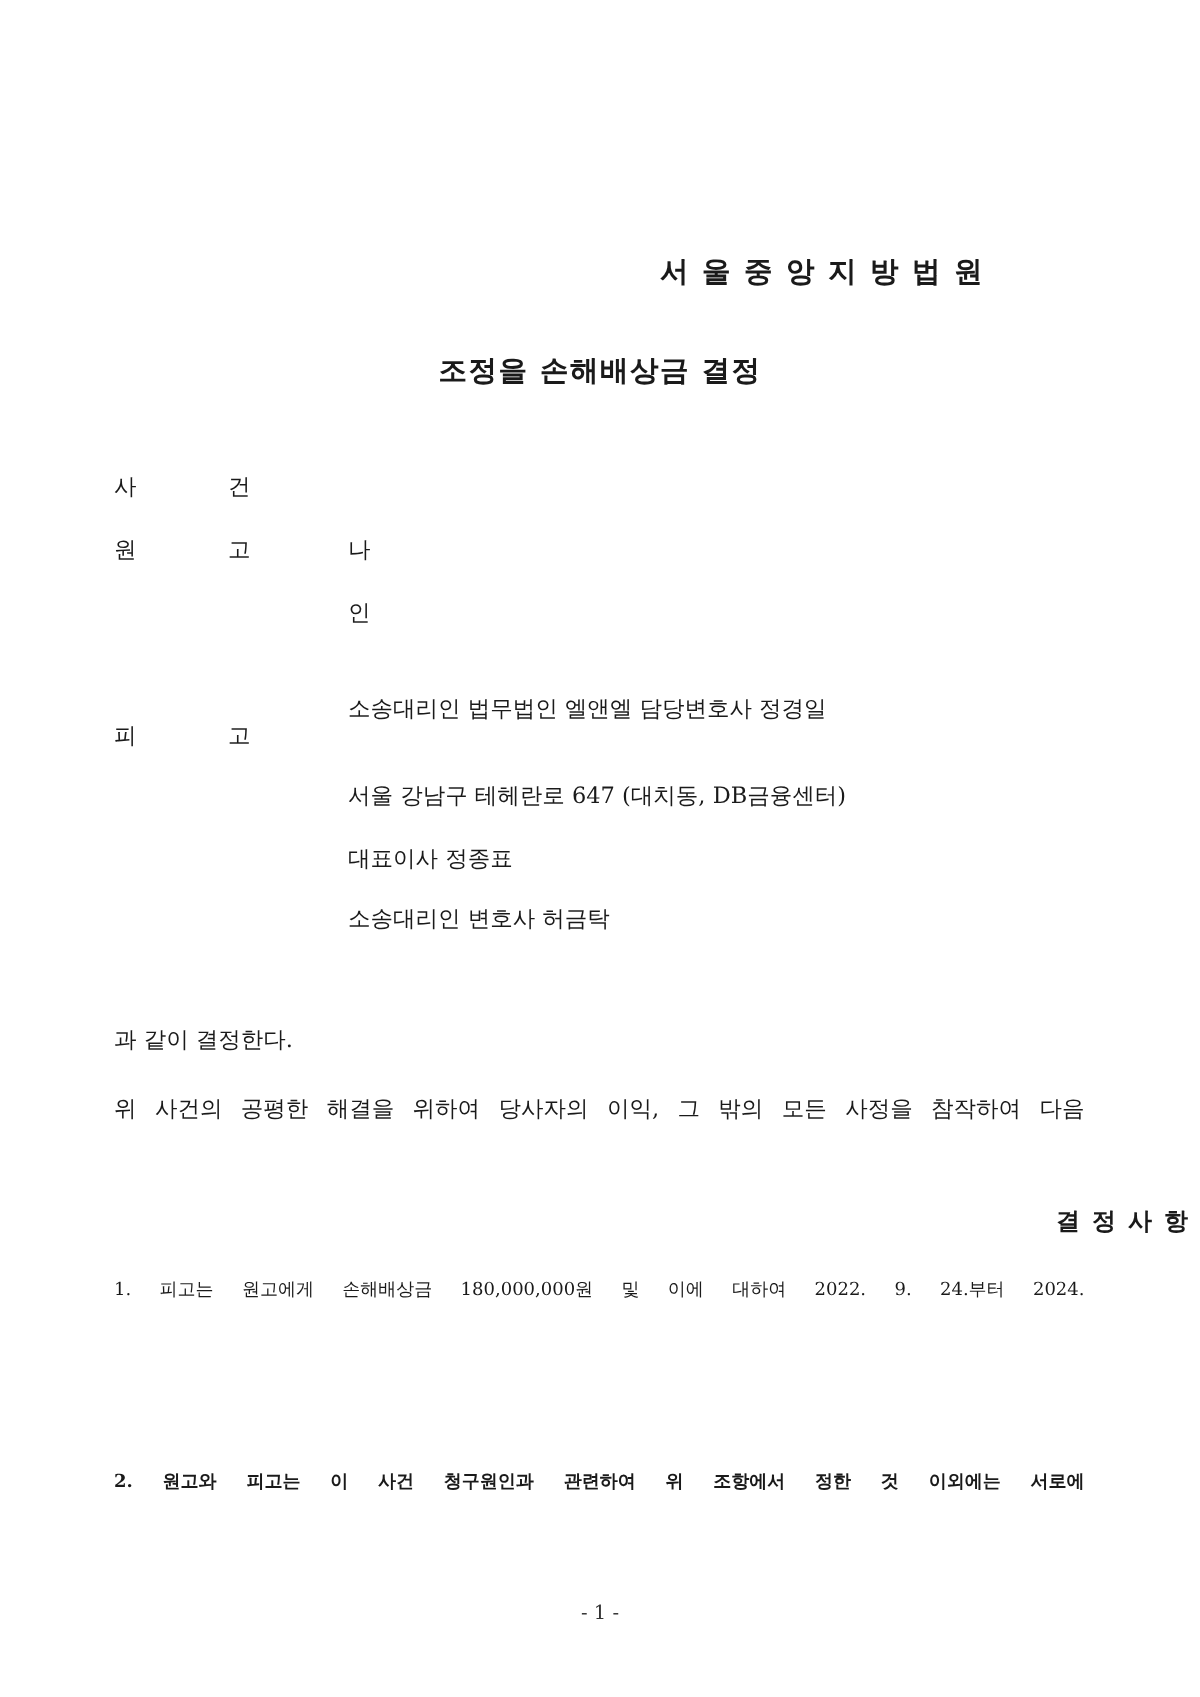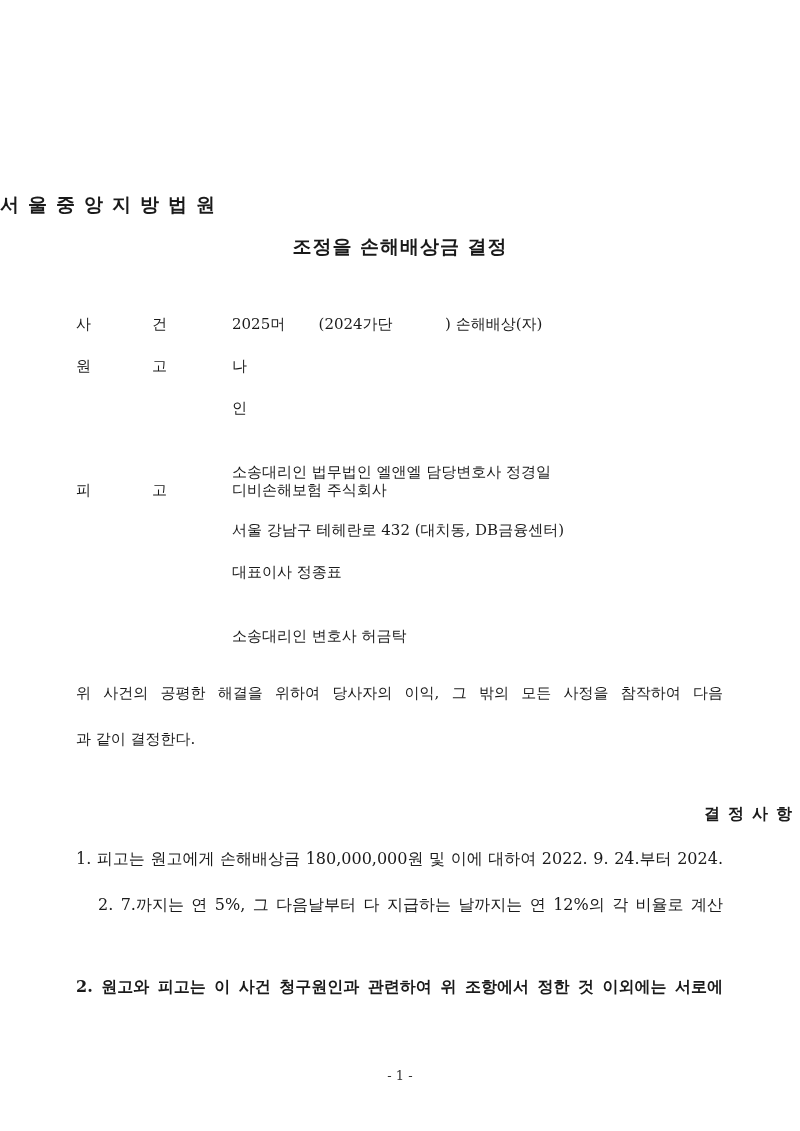--- a/index.html
+++ b/index.html
@@ -2,23 +2,23 @@
 <html><head>
   <meta charset="utf-8">
   <style>
     html, body { margin: 0; padding: 0; background: #ffffff; }
     body {
       width: 800px; height: 1131px; position: relative; overflow: hidden;
       font-family: "DejaVu Serif", "Liberation Serif", serif;
       color: #1a1a1a;
     }
     .court {
-      position: absolute; top: 168px; left: 0; width: 664px; text-align: left;
+      position: absolute; top: 168px; left: 0; width: 664px; text-align: right;
       font-family: "DejaVu Sans", "Liberation Sans", sans-serif;
-      font-size: 19px; font-weight: bold; letter-spacing: 9px; margin-top: 24px;
+      font-size: 19px; font-weight: bold; letter-spacing: 9px;
     }
     .doc-title {
       position: absolute; top: 234px; left: 0; width: 800px; text-align: center;
       font-family: "DejaVu Sans", "Liberation Sans", sans-serif;
       font-size: 19px; font-weight: bold; letter-spacing: 1px;
     }
     .row { position: absolute; left: 0; width: 800px; height: 24px; font-size: 15px; line-height: 24px; }
     .lbl1 { position: absolute; left: 76px; }
     .lbl2 { position: absolute; left: 152px; }
     .val  { position: absolute; left: 232px; white-space: pre; }
@@ -26,80 +26,77 @@
       position: absolute; left: 76px; width: 647px; font-size: 15px;
       line-height: 46px; text-align: justify; text-align-last: left;
     }
     .para .line { display: block; text-align: justify; text-align-last: justify; }
     .para .line.last { text-align-last: left; }
     .section-title {
       position: absolute; top: 804px; left: 0; width: 800px; text-align: right;
       font-family: "DejaVu Sans", "Liberation Sans", sans-serif;
       font-size: 16px; font-weight: bold; letter-spacing: 8px;
     }
-    .item { position: absolute; left: 76px; width: 647px; font-size: 16px; line-height: 46px; }
+    .item { position: absolute; left: 76px; width: 647px; font-size: 12px; line-height: 46px; }
     .item .line { display: block; text-align: justify; text-align-last: justify; }
     .item .line.indent { padding-left: 22px; }
     .item .line.last { text-align-last: left; }
     .page-num {
       position: absolute; top: 1068px; left: 0; width: 800px; text-align: center;
       font-size: 13px; color: #333;
     }
   </style>
 </head>
 <body>
 
 <div>
 
   <div class="court">서울중앙지방법원</div>
   <div class="doc-title">조정을 손해배상금 결정</div>
 
   <div class="row" style="top:312px;">
     <span class="lbl1">사</span>
     <span class="lbl2">건</span>
-    <span class="val">2025머       (2024가단           ) 손해배상(자)</span>
   </div>
 
   <div class="row" style="top:354px;">
     <span class="lbl1">원</span>
     <span class="lbl2">고</span>
     <span class="val">나</span>
   </div>
   <div class="row" style="top:396px;">
     <span class="val">인</span>
   </div>
   <div class="row" style="top:436px;margin-top:24px;">
     <span class="val">소송대리인 법무법인 엘앤엘 담당변호사 정경일</span>
   </div>
 
   <div class="row" style="top:478px;">
     <span class="lbl1">피</span>
     <span class="lbl2">고</span>
-    <span class="val">디비손해보험 주식회사</span>
   </div>
   <div class="row" style="top:518px;">
-    <span class="val">서울 강남구 테헤란로 432 (대치동, DB금융센터)</span>
+    <span class="val">서울 강남구 테헤란로 647 (대치동, DB금융센터)</span>
   </div>
   <div class="row" style="top:560px;">
     <span class="val">대표이사 정종표</span>
   </div>
-  <div class="row" style="top:624px;">
+  <div class="row" style="top:600px;">
     <span class="val">소송대리인 변호사 허금탁</span>
   </div>
 
   <div class="para" style="top:670px;">
+    <span class="line last">과 같이 결정한다.</span>
     <span class="line">위 사건의 공평한 해결을 위하여 당사자의 이익, 그 밖의 모든 사정을 참작하여 다음</span>
-    <span class="line last">과 같이 결정한다.</span>
   </div>
 
   <div class="section-title">결정사항</div>
 
   <div class="item" style="top:836px;">
     <span class="line">1. 피고는 원고에게 손해배상금 180,000,000원 및 이에 대하여 2022. 9. 24.부터 2024.</span>
-    <span class="line indent">2. 7.까지는 연 5%, 그 다음날부터 다 지급하는 날까지는 연 12%의 각 비율로 계산</span>
   </div>
 
   <div class="item" style="top:964px;font-weight:bold;">
     <span class="line">2. 원고와 피고는 이 사건 청구원인과 관련하여 위 조항에서 정한 것 이외에는 서로에</span>
   </div>
 
   <div class="page-num">- 1 -</div>
 
 </div>
 

